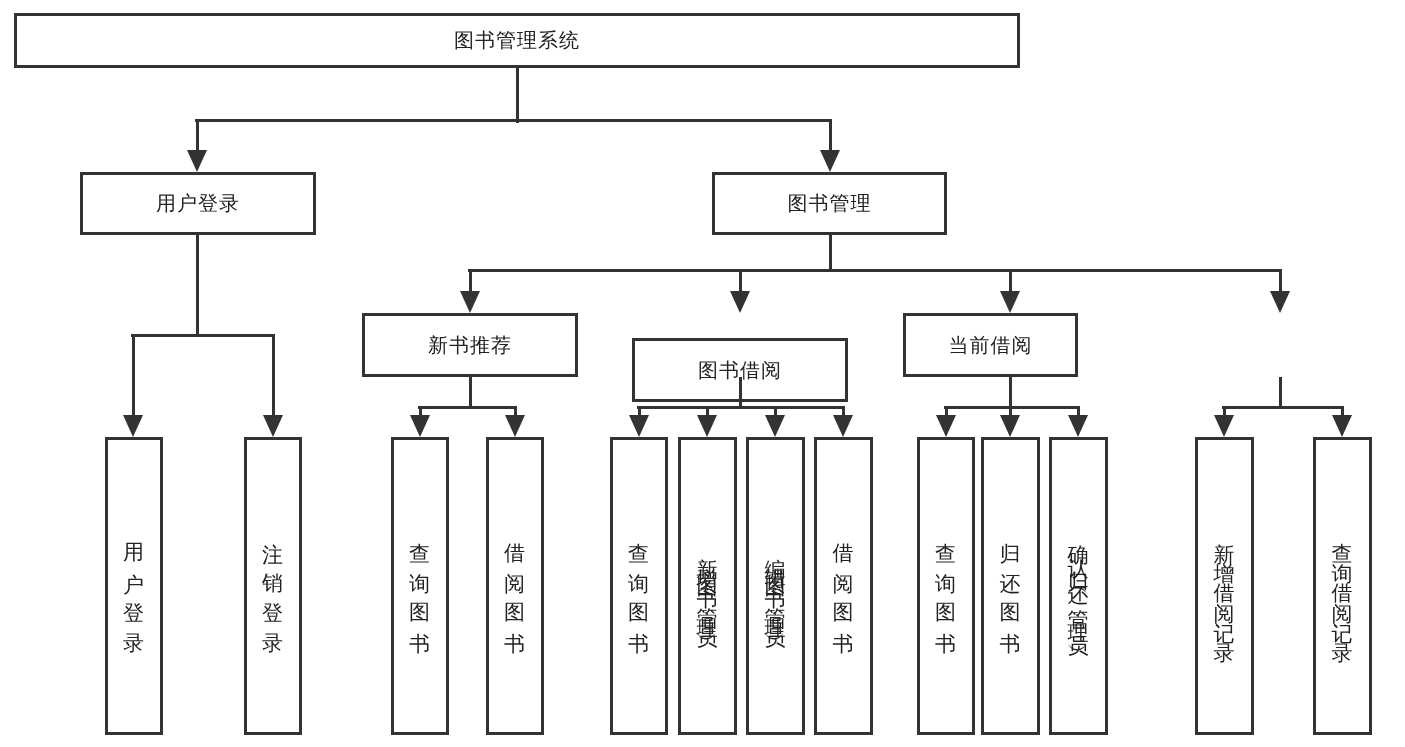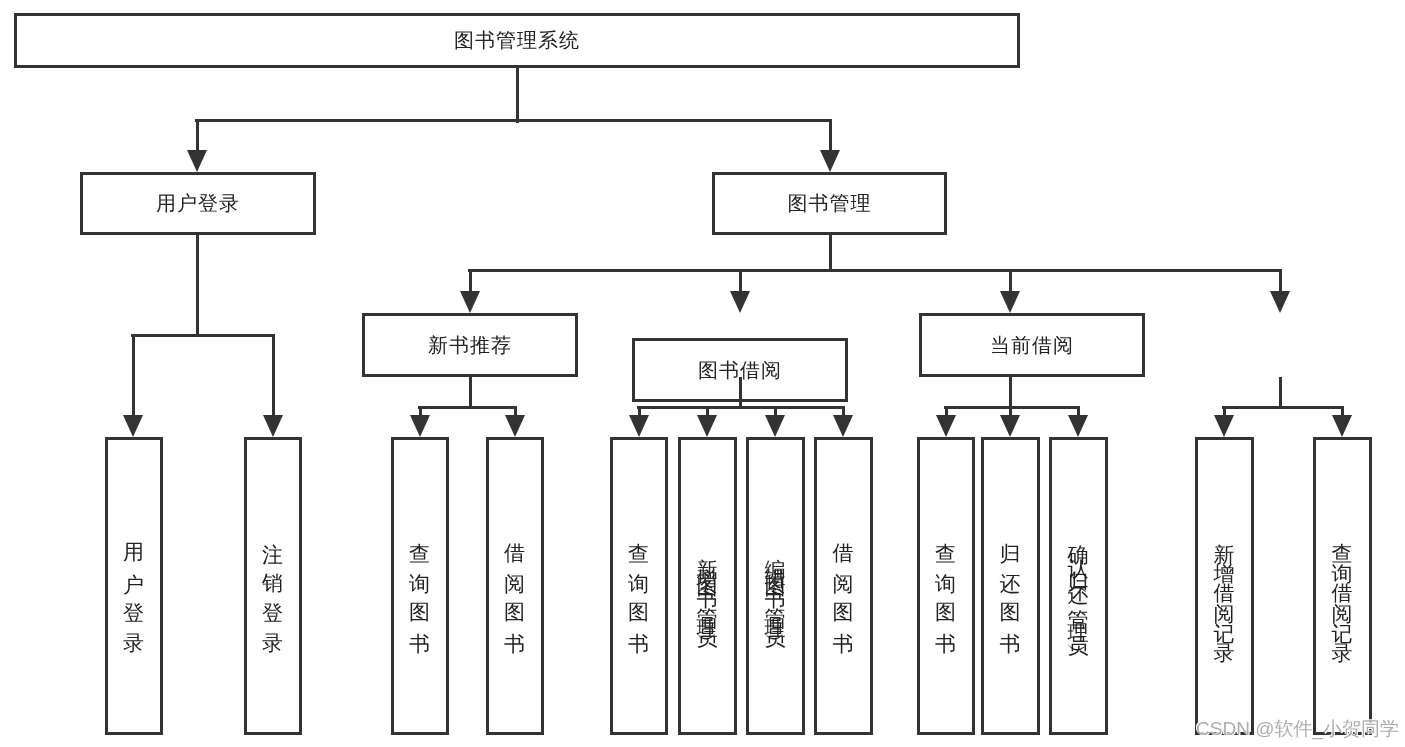--- a/index.html
+++ b/index.html
@@ -67,21 +67,21 @@
   </div>
 
   <div class="box hbox" style="left:362px; top:313px; width:216px; height:64px;">
     <span>新书推荐</span>
   </div>
 
   <div class="box hbox" style="left:632px; top:313px; width:216px; height:64px;margin-top:25px;">
     <span>图书借阅</span>
   </div>
 
-  <div class="box hbox" style="left:903px; top:313px; width:226px; height:64px;margin-left:16px;">
+  <div class="box hbox" style="left:903px; top:313px; width:175px; height:64px;">
     <span>当前借阅</span>
   </div>
 
 
   <div class="box vbox" style="left:105px; top:437px; width:58px; height:298px;">
     <span class="vt ls30">用户登录</span>
   </div>
   <div class="box vbox" style="left:244px; top:437px; width:58px; height:298px;">
     <span class="vt ls30">注销登录</span>
   </div>
@@ -175,15 +175,14 @@
   <div class="line" style="left:1077px; top:406px; width:3px;  height:11px;"></div>
   <div class="arrow" style="left:1068px; top:415px;"></div>
 
   <div class="line" style="left:1279px; top:377px; width:3px;   height:32px;"></div>
   <div class="line" style="left:1222px; top:406px; width:122px; height:3px;"></div>
   <div class="line" style="left:1223px; top:406px; width:3px;  height:11px;"></div>
   <div class="arrow" style="left:1214px; top:415px;"></div>
   <div class="line" style="left:1341px; top:406px; width:3px;  height:11px;"></div>
   <div class="arrow" style="left:1332px; top:415px;"></div>
 
-  <div class="watermark">CSDN @软件_小贺同学</div>
 
 </div>
 
 </body></html>

